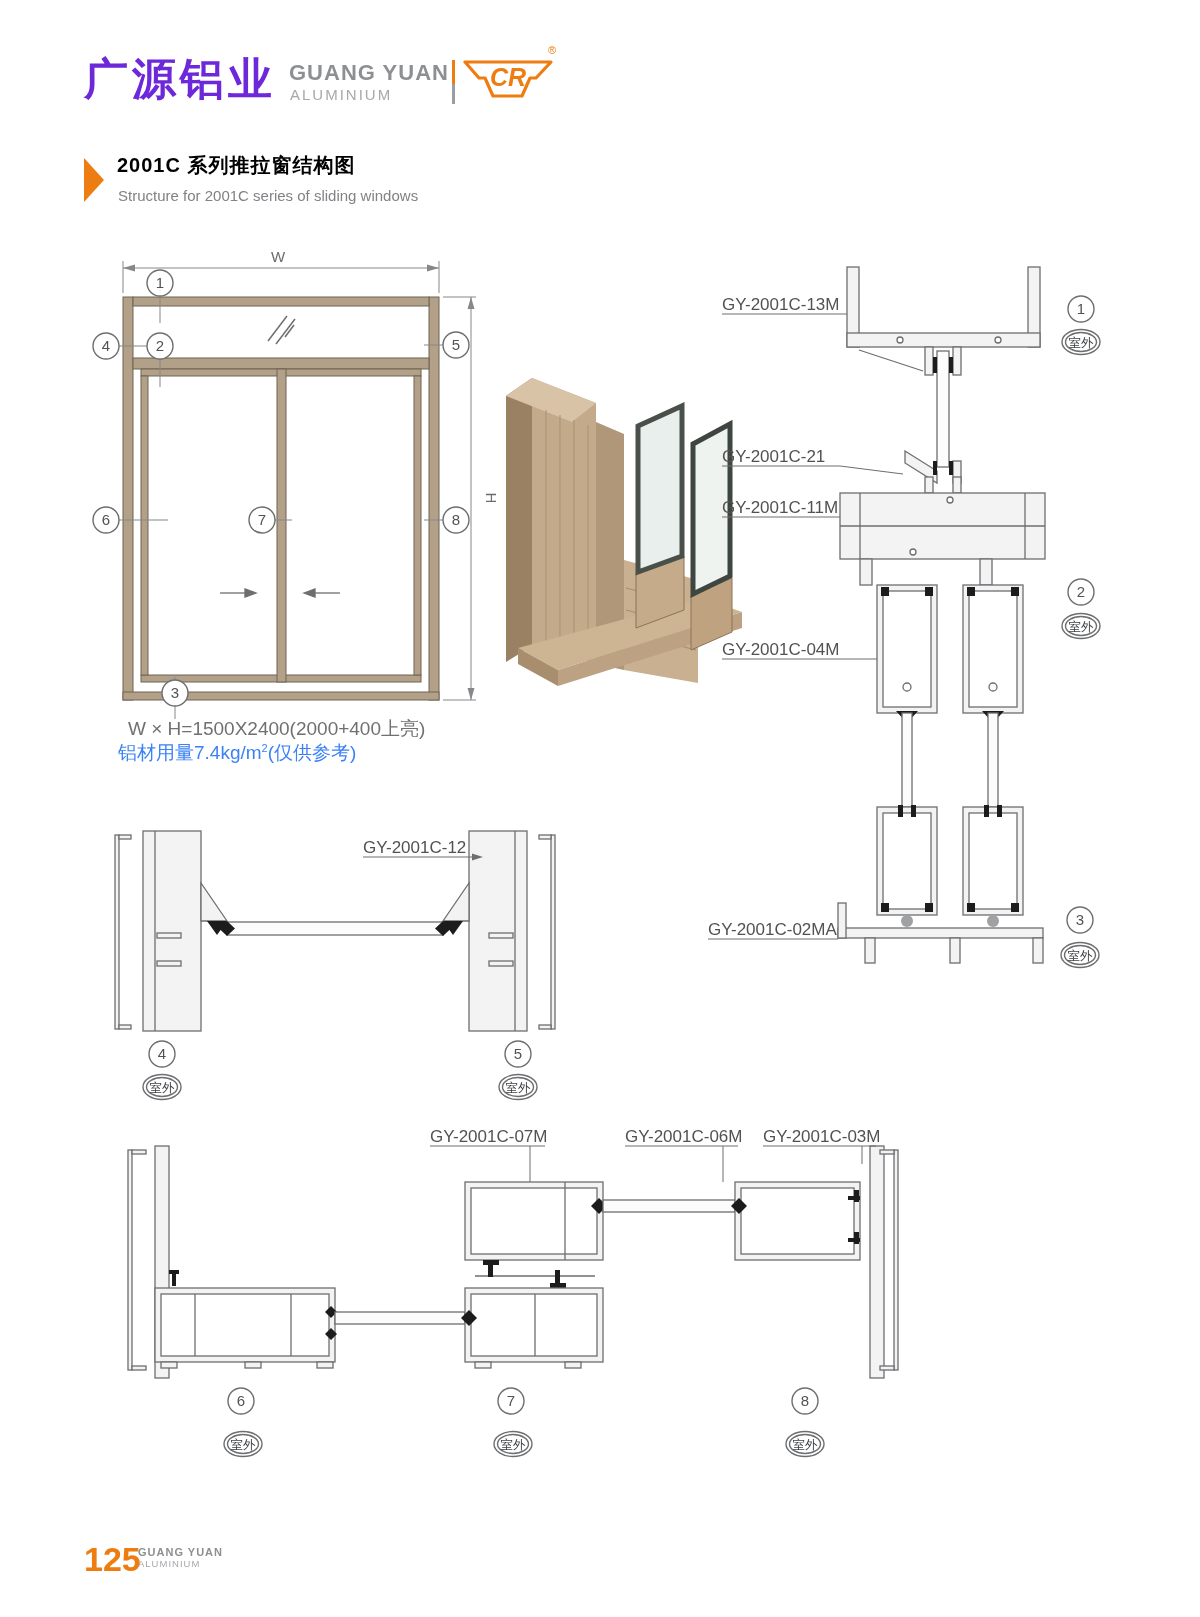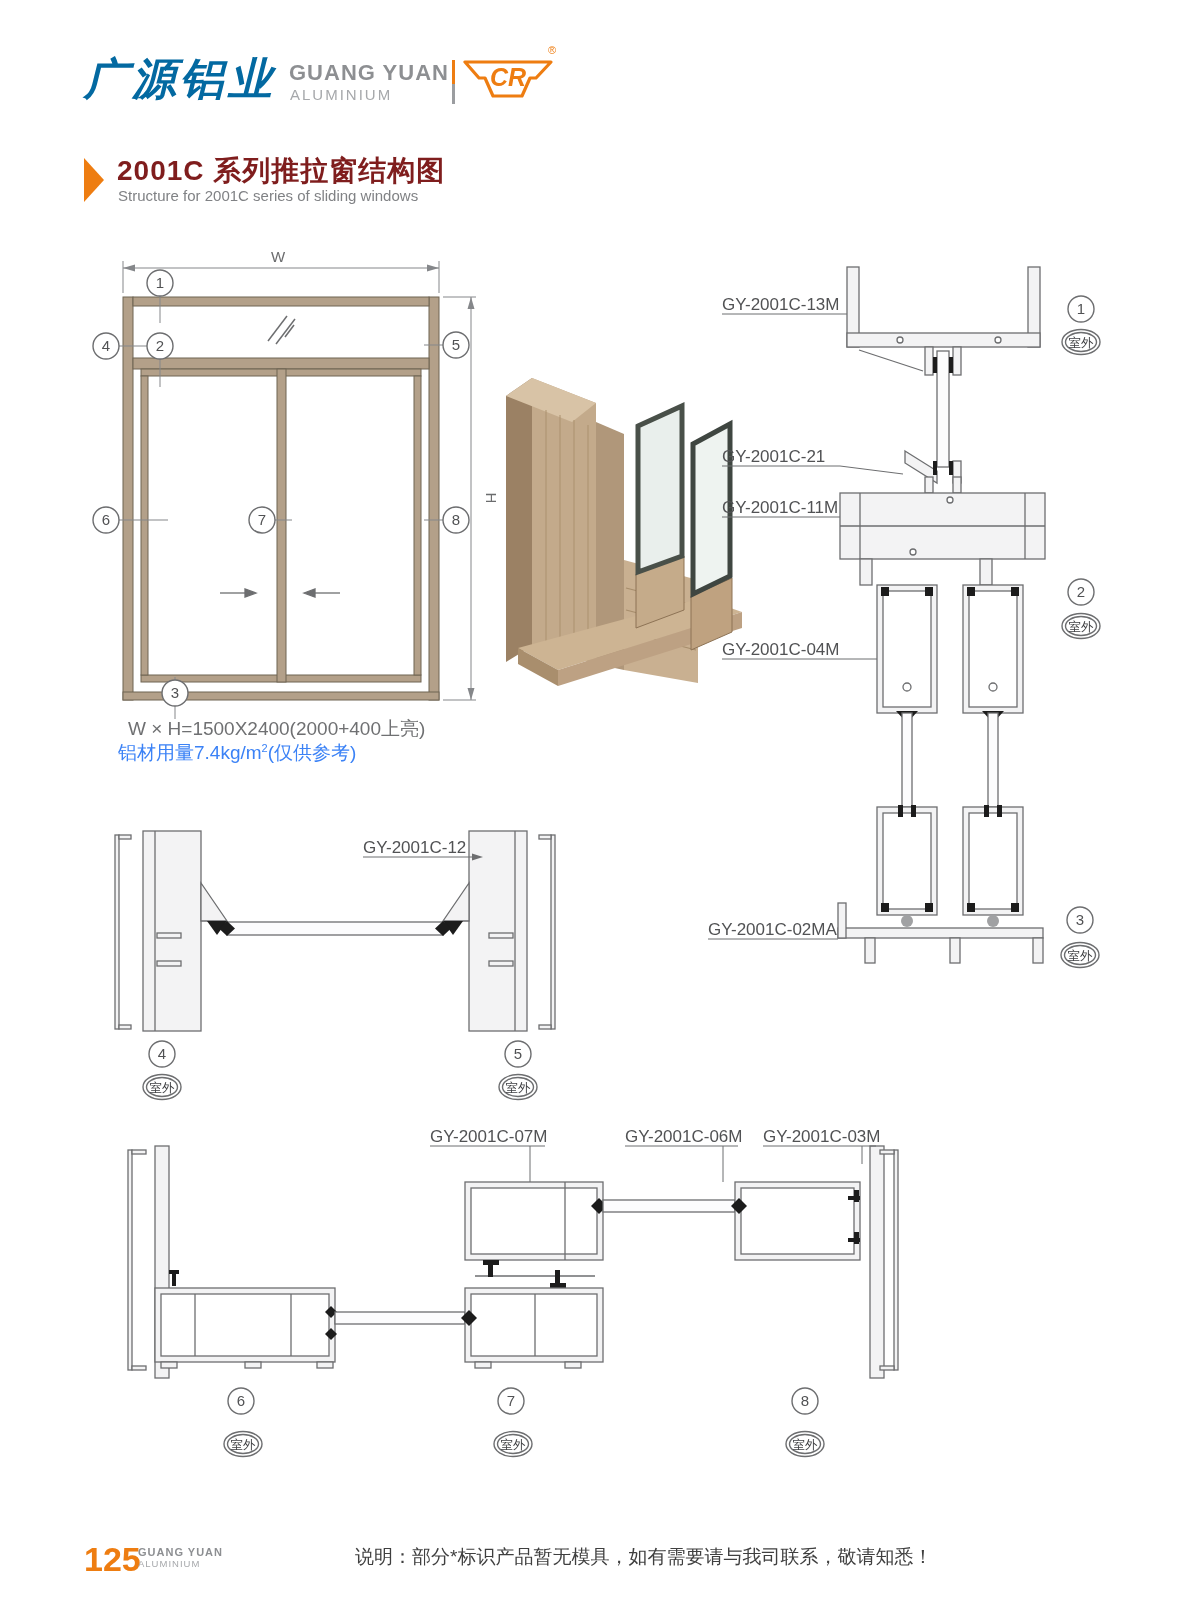--- a/index.html
+++ b/index.html
@@ -1,29 +1,29 @@
 <!DOCTYPE html>
 <html><head>
 <meta charset="utf-8">
 <style>
   html,body{margin:0;padding:0;background:#fff;}
   #page{position:relative;width:1200px;height:1617px;background:#ffffff;overflow:hidden;
         font-family:"Liberation Sans","DejaVu Sans",sans-serif;}
   .abs{position:absolute;}
   
-  .brand-cn{left:84px;top:50px;font-size:44px;font-weight:bold;color:#0369a1;letter-spacing:4px;font-style:italic;}
+  .brand-cn{left:84px;top:50px;font-size:44px;font-weight:bold;color:#6d28d9;letter-spacing:4px;}
   .brand-en{left:289px;top:60px;font-size:22px;font-weight:bold;color:#8d8f92;letter-spacing:1px;}
   .brand-sub{left:290px;top:86px;font-size:15px;color:#a6a8ab;letter-spacing:2px;}
   .divider{left:452px;top:60px;width:3px;height:44px;
            background:linear-gradient(to bottom,#ee7d11 0 55%,#9b9da0 55% 100%);}
   .reg{left:548px;top:44px;font-size:11px;color:#ee7d11;}
   
   .title-tri{left:84px;top:158px;width:0;height:0;border-left:20px solid #ee7d11;
              border-top:22px solid transparent;border-bottom:22px solid transparent;}
-  .title-cn{left:117px;top:152px;font-size:28px;font-weight:bold;color:#7f1d1d;letter-spacing:1px;text-align:right;}
+  .title-cn{left:117px;top:152px;font-size:20px;font-weight:bold;color:#000000;letter-spacing:1px;text-align:right;}
   .title-en{left:118px;top:187px;font-size:15px;color:#808285;}
   
   .spec1{left:128px;top:716px;font-size:19px;color:#6f7072;}
   .spec2{left:118px;top:740px;font-size:19px;color:#3b82f6;}
   .spec2 sup{font-size:11px;}
   
   .page-num{left:84px;top:1540px;font-size:34px;font-weight:bold;color:#ee7d11;}
   .foot-brand{left:138px;top:1546px;font-size:11px;font-weight:bold;color:#8d8f92;letter-spacing:1px;}
   .foot-sub{left:138px;top:1558px;font-size:9.5px;color:#a6a8ab;letter-spacing:1px;}
   .foot-note{left:355px;top:1544px;font-size:19px;color:#3f3f3f;}
@@ -418,15 +418,14 @@
     <text class="cnum" x="416" y="286">7</text>
     <text class="cnum" x="710" y="286">8</text>
     <text class="onum" x="148" y="328.5">室外</text>
     <text class="onum" x="418" y="328.5">室外</text>
     <text class="onum" x="710" y="328.5">室外</text>
   </svg>
 
   <div class="abs page-num">125</div>
   <div class="abs foot-brand">GUANG YUAN</div>
   <div class="abs foot-sub">ALUMINIUM</div>
-  <div class="abs foot-note">说明：部分*标识产品暂无模具，如有需要请与我司联系，敬请知悉！</div>
 
 </div>
 
 </body></html>

